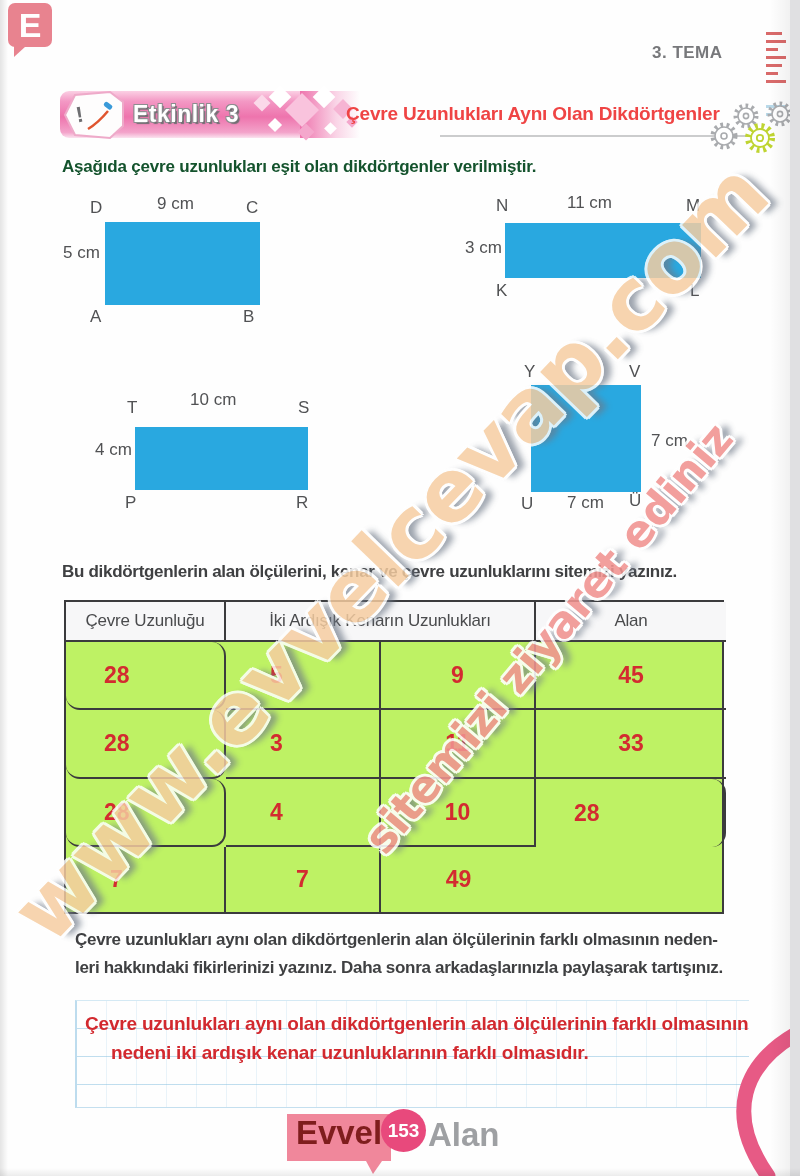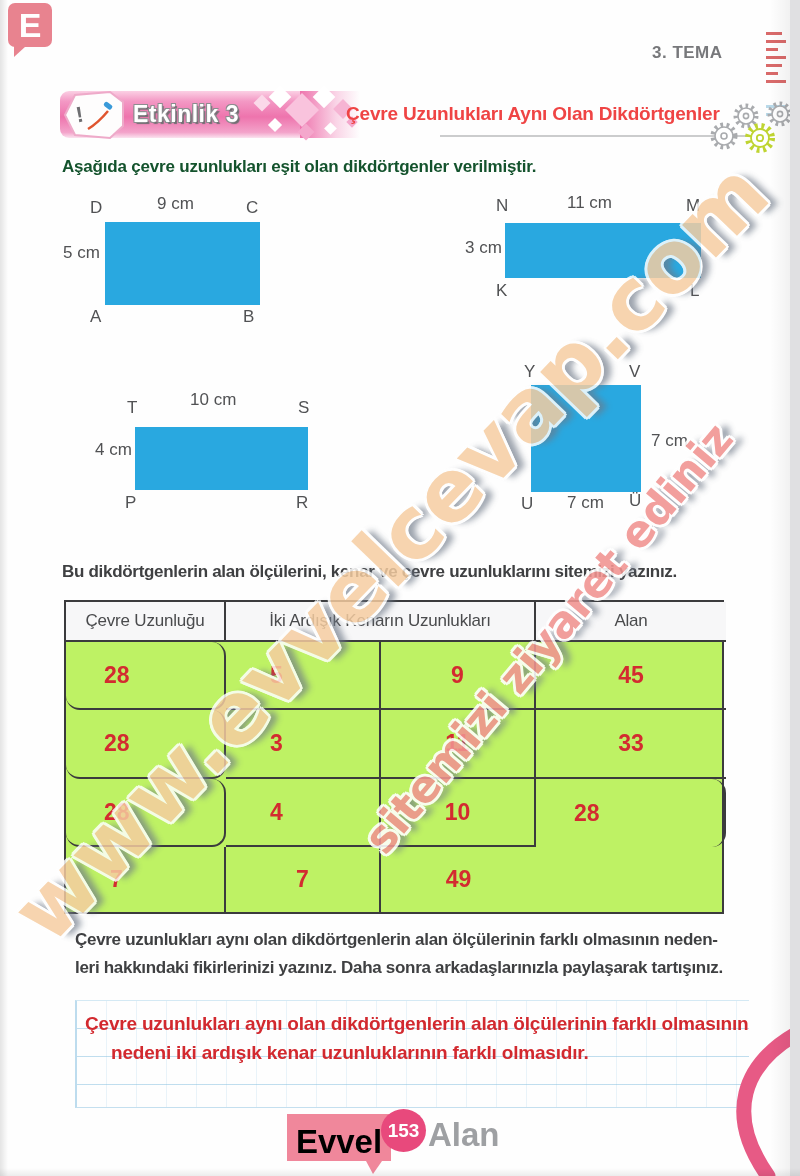--- a/index.html
+++ b/index.html
@@ -59,22 +59,22 @@
         line-height:28px;color:#3f4042;}
   .ansbox{left:75px;top:1000px;width:672px;height:106px;
      border-left:2px solid #bddcee;border-top:1px solid #d4e9f4;border-bottom:1px solid #c4dfef;
      background-image:
        repeating-linear-gradient(180deg,transparent 0,transparent 27px,rgba(140,195,225,.55) 27px,rgba(140,195,225,.55) 28px),
        repeating-linear-gradient(90deg,transparent 0,transparent 29px,rgba(160,205,232,.22) 29px,rgba(160,205,232,.22) 30px);}
   .ans{position:absolute;white-space:nowrap;font-size:19px;font-weight:bold;color:#d2292f;letter-spacing:-.2px;}
   .arc{left:706px;top:1028px;}
 
   
-  .evvel-box{left:287px;top:1114px;width:104px;height:47px;background:#f0879b;color:#000000;
-      font-size:33px;font-weight:bold;display:flex;align-items:flex-end;justify-content:center;}
+  .evvel-box{left:287px;top:1114px;width:104px;height:47px;background:#f0879b;color:#7f1d1d;
+      font-size:33px;font-weight:bold;display:flex;align-items:flex-start;justify-content:center;}
   .evvel-tail{left:366px;top:1161px;width:0;height:0;border-top:13px solid #f0879b;
       border-left:7px solid transparent;border-right:9px solid transparent;}
   .pgcircle{left:381px;top:1109px;width:45px;height:43px;border-radius:50%;background:#e8497c;
       color:#fff;font-size:19px;font-weight:bold;display:flex;align-items:center;justify-content:center;z-index:4;}
   .cevap{left:428px;top:1116px;font-size:33px;font-weight:bold;color:#9ea0a3;}
 
   
   .wm{position:absolute;white-space:nowrap;font-family:"DejaVu Sans",sans-serif;font-weight:bold;
       pointer-events:none;z-index:9;
       text-shadow:3px 0 0 #fff,-3px 0 0 #fff,0 3px 0 #fff,0 -3px 0 #fff,

